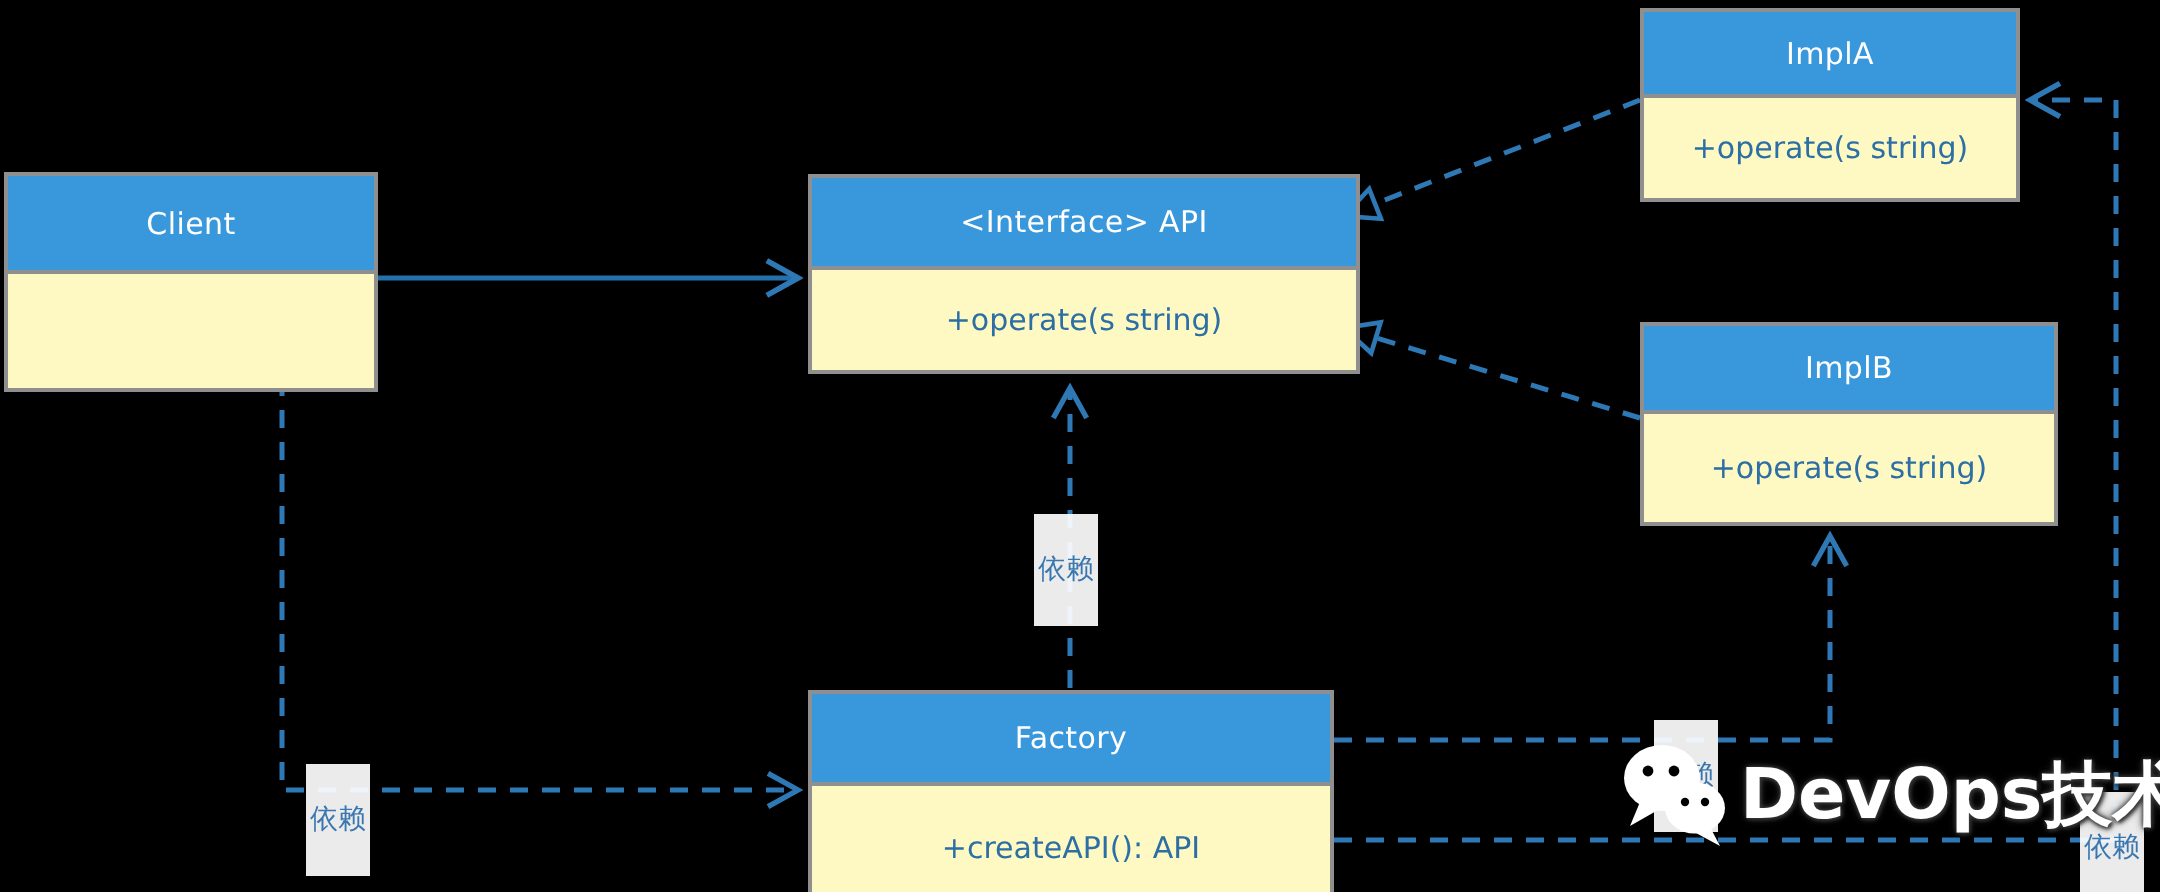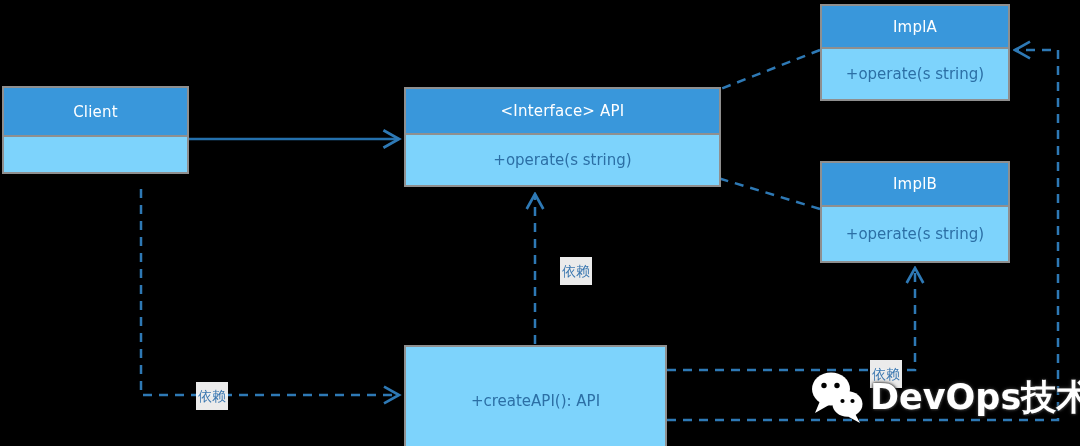--- a/index.html
+++ b/index.html
@@ -6,46 +6,46 @@
   html,body { background:#000; }
   #stage {
     position:relative; width:1080px; height:446px; overflow:hidden;
     background:#000;
     font-family:"DejaVu Sans","Liberation Sans",sans-serif;
   }
   svg.overlay { position:absolute; left:0; top:0; width:1080px; height:446px; }
 
   .uml-box {
     position:absolute; display:flex; flex-direction:column;
-    border:2px solid #8F8F8F; background:#7dd3fc;
+    border:2px solid #8F8F8F; background:#fef9c3;
   }
   .uml-header {
     background:#3997DB; color:#FFFFFF; border-bottom:2px solid #8F8F8F;
     display:flex; align-items:center; justify-content:center;
     font-size:15px; letter-spacing:.2px;
   }
   .uml-body {
     flex:1; color:#2C6FA5; display:flex; align-items:center; justify-content:center;
     font-size:15px;
     border-radius:23px;
   }
-  #box-client  { left:2px;   top:86px;  width:187px; height:88px; }
+  #box-client  { left:2px;   top:86px;  width:187px; height:110px; }
   #box-client .uml-header { flex:0 0 49px; }
-  #box-api     { left:404px; top:87px;  width:317px; height:100px; }
+  #box-api     { left:404px; top:87px;  width:276px; height:100px; }
   #box-api .uml-header { flex:0 0 46px; }
   #box-implA   { left:820px; top:4px;   width:190px; height:97px; }
   #box-implA .uml-header { flex:0 0 43px; }
-  #box-implB   { left:820px; top:161px; width:190px; height:102px; }
+  #box-implB   { left:820px; top:161px; width:209px; height:102px; }
   #box-implB .uml-header { flex:0 0 44px; }
   #box-factory { left:404px; top:345px; width:263px; height:112px; }
   #box-factory .uml-header { flex:0 0 46px; }
 
   .dep-label {
     position:absolute; background:rgba(255,255,255,0.92); color:#3A77B0;
-    font-size:14px; line-height:1.3; padding:5px 2px; white-space:nowrap;margin-left:43px;
+    font-size:14px; line-height:1.3; padding:19px 2px; white-space:nowrap;
   }
   #dep-label-factory-api   { left:517px; top:257px; }
   #dep-label-client-factory{ left:153px; top:382px; }
   #dep-label-factory-implB { left:827px; top:360px; }
   #dep-label-factory-implA { left:1040px; top:396px; }
 
   #watermark {
     position:absolute; left:810px; top:370px; display:flex; align-items:center;
     pointer-events:none;
   }
@@ -97,20 +97,21 @@
     <div class="uml-header">ImplA</div>
     <div class="uml-body">+operate(s string)</div>
   </div>
 
   <div class="uml-box" id="box-implB">
     <div class="uml-header">ImplB</div>
     <div class="uml-body">+operate(s string)</div>
   </div>
 
   <div class="uml-box" id="box-factory">
+    <div class="uml-header">Factory</div>
     <div class="uml-body">+createAPI(): API</div>
   </div>
 
   <div class="dep-label" id="dep-label-factory-api">依赖</div>
   <div class="dep-label" id="dep-label-client-factory">依赖</div>
   <div class="dep-label" id="dep-label-factory-implB">依赖</div>
   <div class="dep-label" id="dep-label-factory-implA">依赖</div>
 
   <div id="watermark">
     <svg width="54" height="54" viewBox="0 0 54 54">

